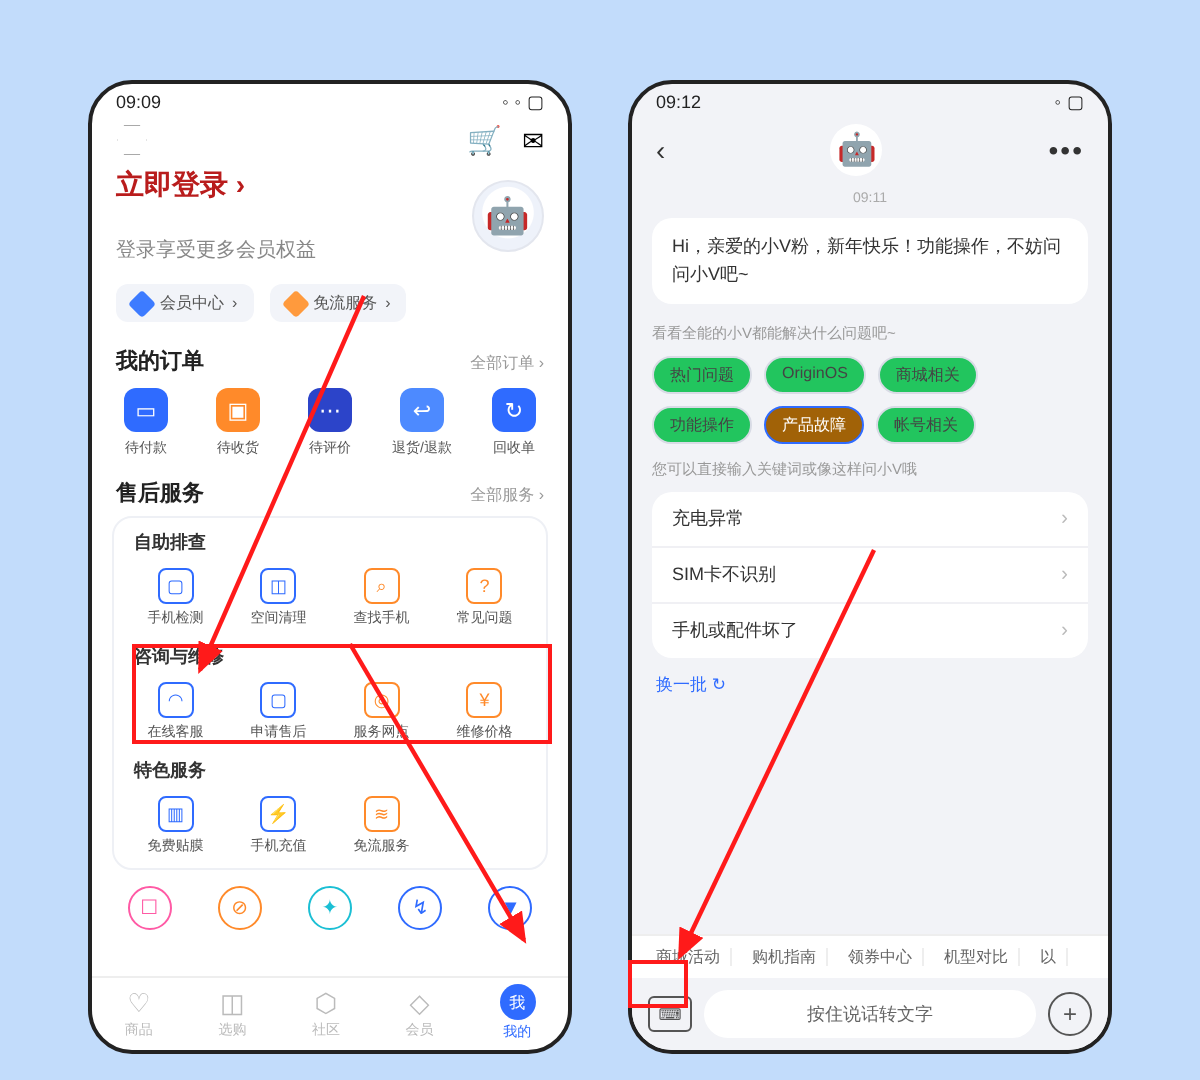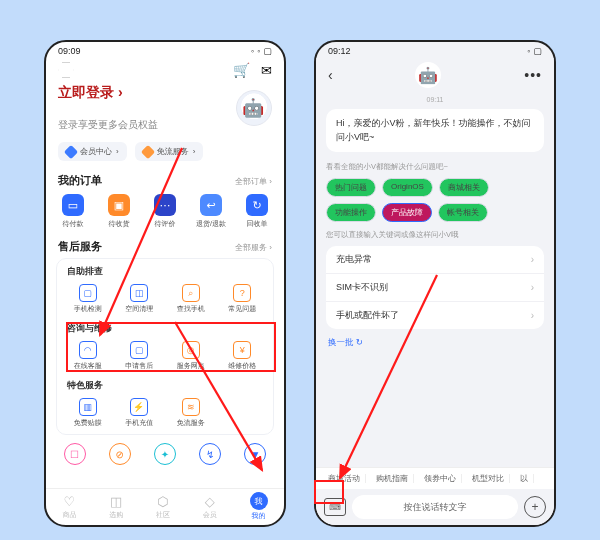--- a/index.html
+++ b/index.html
@@ -163,21 +163,21 @@
   .bubble {
     background: #fff; border-radius: 10px; padding: 8px 10px;
     font-size: 9px; color: #333; line-height: 1.5; margin-bottom: 10px;
   }
   .hint { font-size: 7.5px; color: #999; margin: 8px 0 6px; }
   .chip-row { display: flex; flex-wrap: wrap; gap: 6px; margin-bottom: 6px; }
   .chip {
     border: 1px solid #d8dbe5; background: #22c55e; border-radius: 14px;
     padding: 3px 8px; font-size: 8px; color: #444;
   }
-  .chip.active { background: #be185d; color: #fff; border-color: #2f6bff; }
+  .chip.active { background: #a16207; color: #fff; border-color: #2f6bff; }
 
   .faq-list { background: #fff; border-radius: 10px; margin-top: 4px; }
   .faq-row {
     display: flex; justify-content: space-between; align-items: center;
     padding: 7px 10px; font-size: 9px; color: #333;
     border-bottom: 1px solid #f0f0f4;
   }
   .faq-row:last-child { border-bottom: none; }
   .chev { color: #bbb; font-size: 10px; }
 

